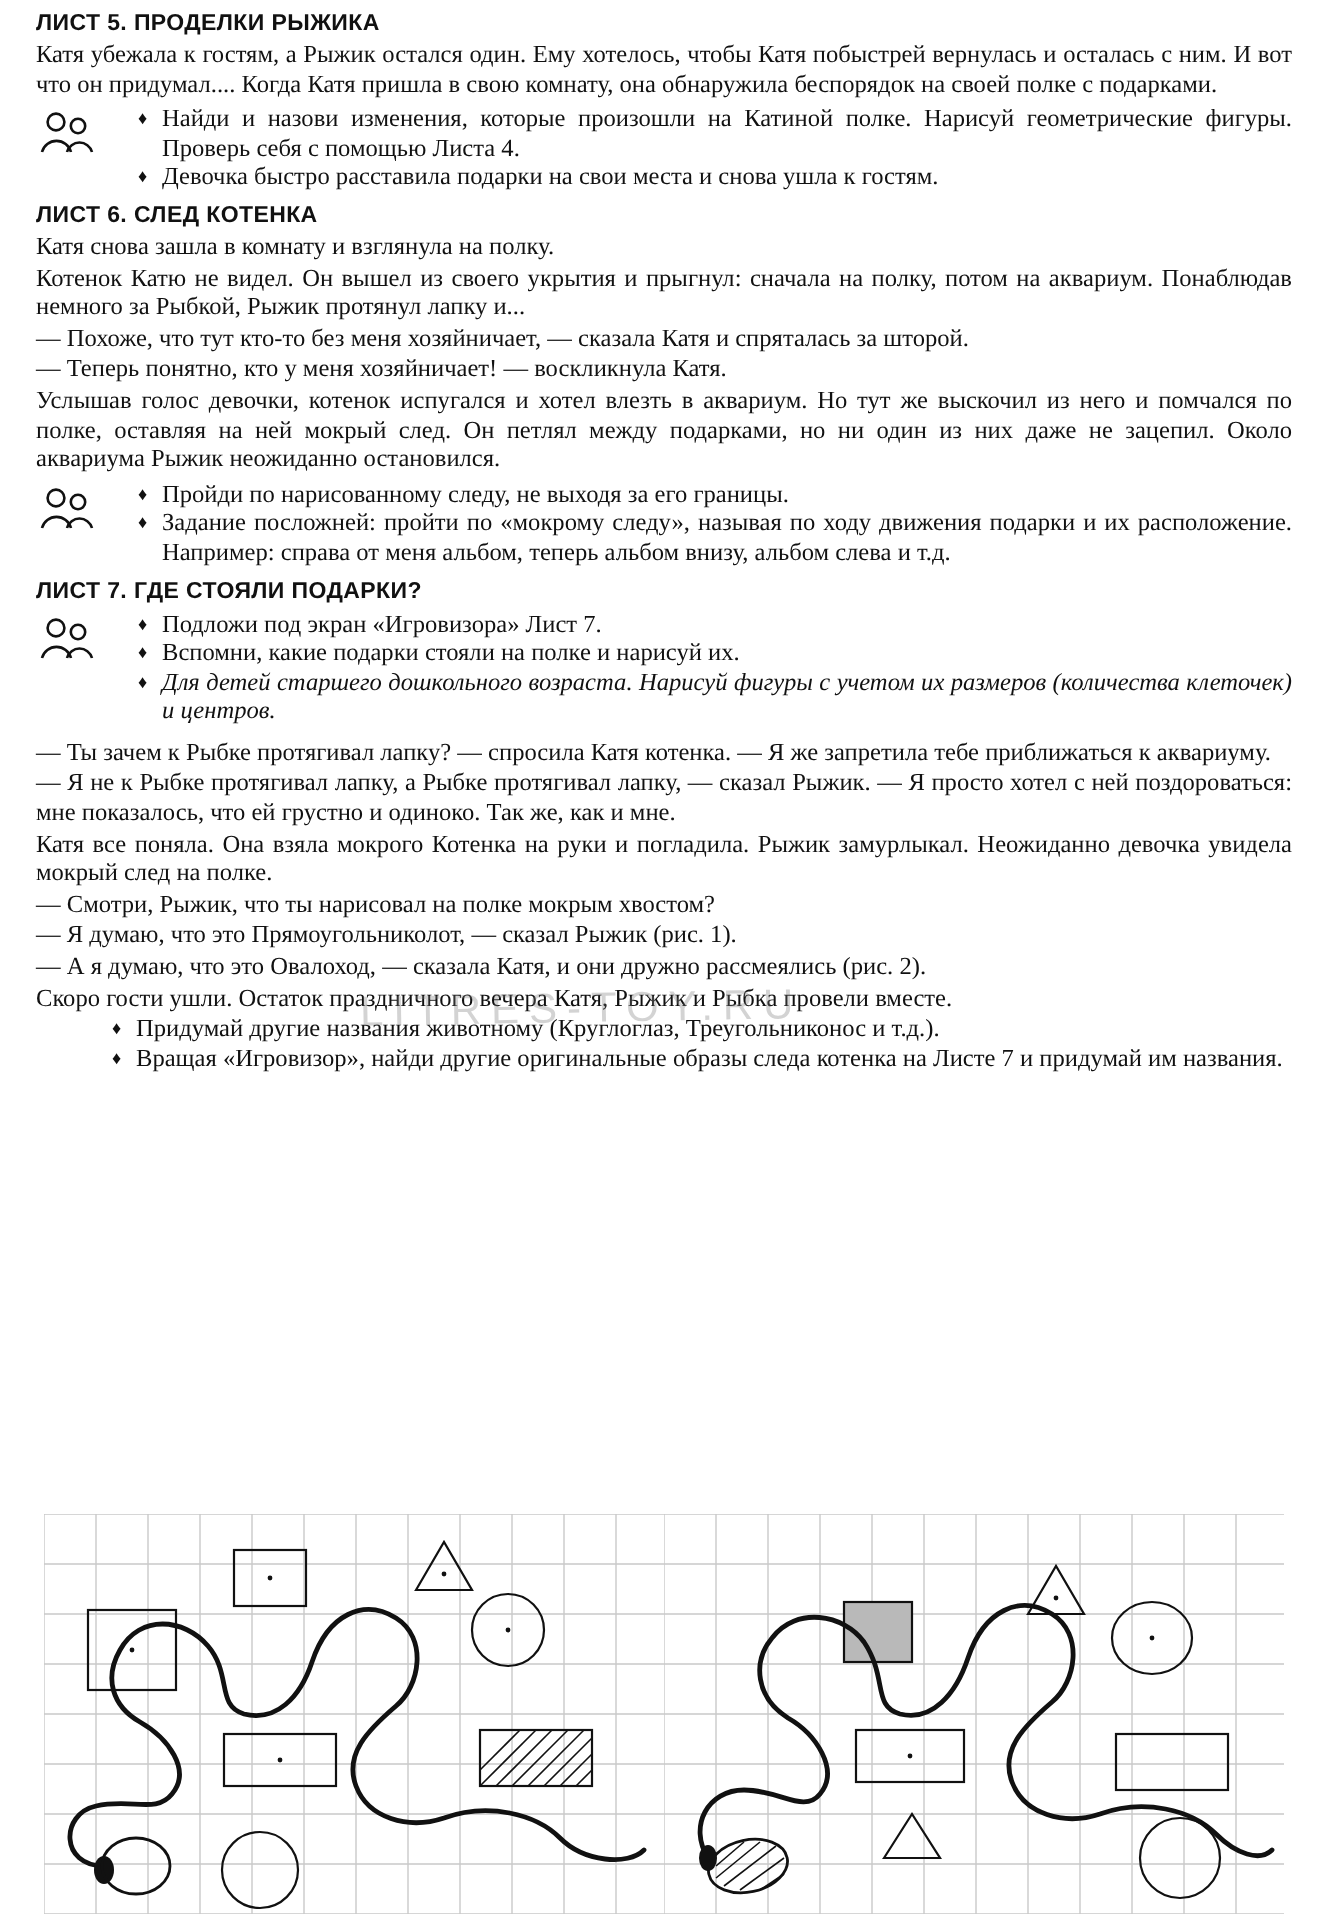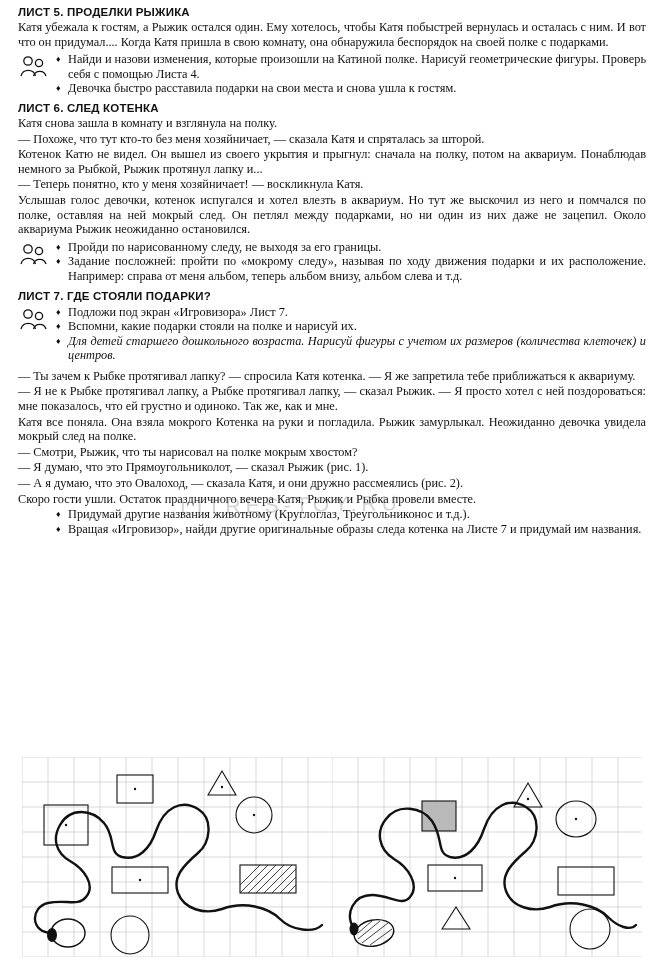--- a/index.html
+++ b/index.html
@@ -33,20 +33,21 @@
   .para {
     font-size: 12.3px;
     line-height: 14.6px;
     text-align: justify;
     margin: 0 0 1px 0;
   }
   .bullets {
     display: flex;
     align-items: flex-start;
     margin: 3px 0 2px 0;
+    gap: 13px;
   }
   .icon-people {
     width: 34px;
     min-width: 34px;
     height: 26px;
     margin-right: 4px;
     margin-top: 2px;
   }
   .bullet-list {
     flex: 1;
@@ -118,22 +119,22 @@
       </svg>
     </span>
     <div class="bullet-list">
       <div class="bullet">Найди и назови изменения, которые произошли на Катиной полке. Нарисуй геометрические фигуры. Проверь себя с помощью Листа 4.</div>
       <div class="bullet">Девочка быстро расставила подарки на свои места и снова ушла к гостям.</div>
     </div>
   </div>
 
   <div class="section-head">Лист 6. След котенка</div>
   <div class="para">Катя снова зашла в комнату и взглянула на полку.</div>
+  <div class="para">Котенок Катю не видел. Он вышел из своего укрытия и прыгнул: сначала на полку, потом на аквариум. Понаблюдав немного за Рыбкой, Рыжик протянул лапку и...</div>
   <div class="para">— Похоже, что тут кто-то без меня хозяйничает, — сказала Катя и спряталась за шторой.</div>
-  <div class="para">Котенок Катю не видел. Он вышел из своего укрытия и прыгнул: сначала на полку, потом на аквариум. Понаблюдав немного за Рыбкой, Рыжик протянул лапку и...</div>
   <div class="para">— Теперь понятно, кто у меня хозяйничает! — воскликнула Катя.</div>
   <div class="para">Услышав голос девочки, котенок испугался и хотел влезть в аквариум. Но тут же выскочил из него и помчался по полке, оставляя на ней мокрый след. Он петлял между подарками, но ни один из них даже не зацепил. Около аквариума Рыжик неожиданно остановился.</div>
 
   <div class="bullets">
     <span class="icon-people">
       <svg viewBox="0 0 34 26" width="34" height="26">
         <circle cx="10" cy="7" r="4.2" fill="none" stroke="#111" stroke-width="1.3"></circle>
         <path d="M3 22 a7.5 7.5 0 0 1 14.5 0" fill="none" stroke="#111" stroke-width="1.3"></path>
         <circle cx="21" cy="9" r="3.6" fill="none" stroke="#111" stroke-width="1.3"></circle>
         <path d="M15.5 22 a6.5 6.5 0 0 1 12.5 0" fill="none" stroke="#111" stroke-width="1.3"></path>

